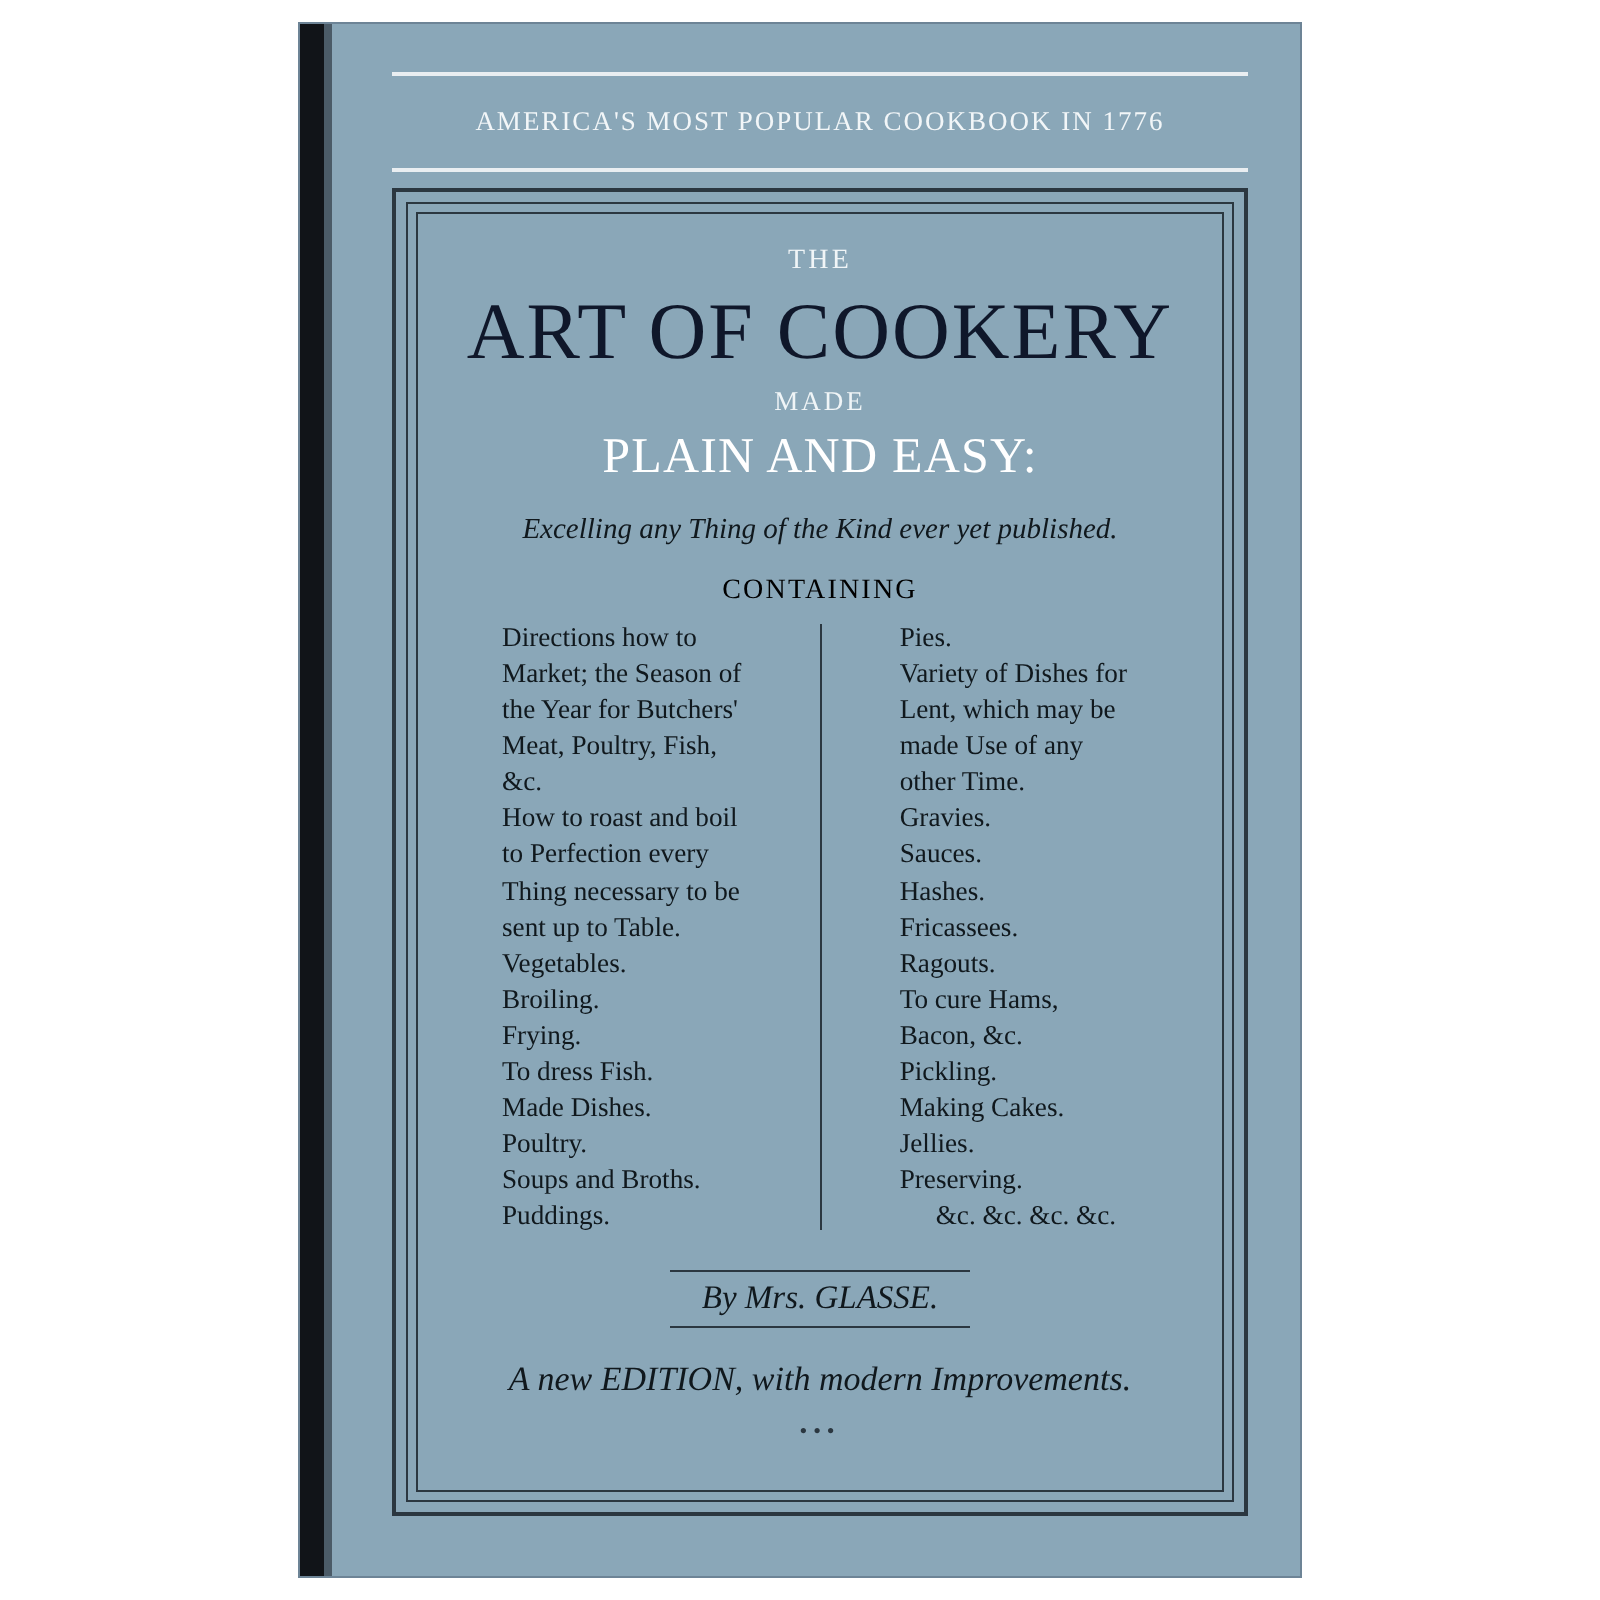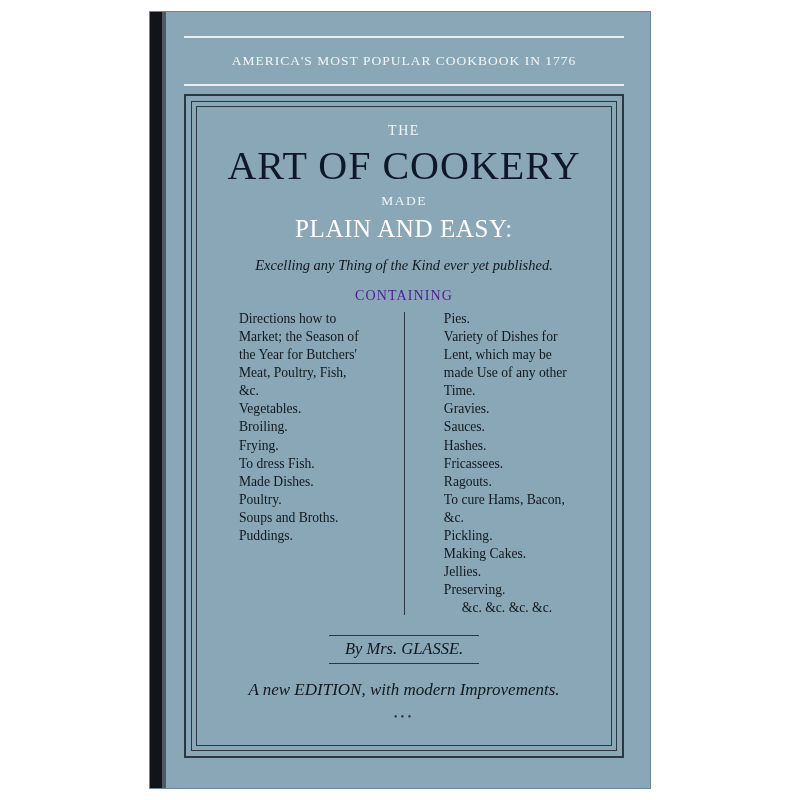--- a/index.html
+++ b/index.html
@@ -40,21 +40,21 @@
   .spine-edge {
     position: absolute;
     left: 12px;
     top: 0;
     width: 4px;
     height: 100%;
     background: #4b5b67;
   }
   .cover-inner {
     position: absolute;
-    left: 4px;
+    left: 16px;
     top: 0;
     right: 0;
     height: 100%;
     color: #1a2228;
   }
 
   
   .banner {
     position: absolute;
     left: 30px;
@@ -136,21 +136,21 @@
   }
   .t-excelling {
     text-align: center;
     color: #10181d;
     font-size: 14.5px;
     font-style: italic;
     margin-top: 14px;
   }
   .t-containing {
     text-align: center;
-    color: #4c1d95;
+    color: #000000;
     font-size: 14px;
     letter-spacing: 1.1px;
     margin-top: 14px;
   }
 
   
   .cols {
     position: relative;
     display: flex;
     margin-top: 6px;
@@ -245,20 +245,21 @@
             <div class="t-made">MADE</div>
             <div class="t-sub">PLAIN AND EASY:</div>
             <div class="t-excelling">Excelling any Thing of the Kind ever yet published.</div>
             <div class="t-containing">CONTAINING</div>
 
             <div class="cols">
               <div class="col-divider"></div>
 
               <div class="col left">
                 <p class="entry"><span>Directions how to Market; the Season of the Year for Butchers' Meat, Poultry, Fish, &amp;c.</span></p>
+                <p class="entry"><span>How to roast and boil to Perfection every Thing necessary to be sent up to Table.</span></p>
                 <p class="entry"><span>Vegetables.</span></p>
                 <p class="entry"><span>Broiling.</span></p>
                 <p class="entry"><span>Frying.</span></p>
                 <p class="entry"><span>To dress Fish.</span></p>
                 <p class="entry"><span>Made Dishes.</span></p>
                 <p class="entry"><span>Poultry.</span></p>
                 <p class="entry"><span>Soups and Broths.</span></p>
                 <p class="entry"><span>Puddings.</span></p>
               </div>
 

